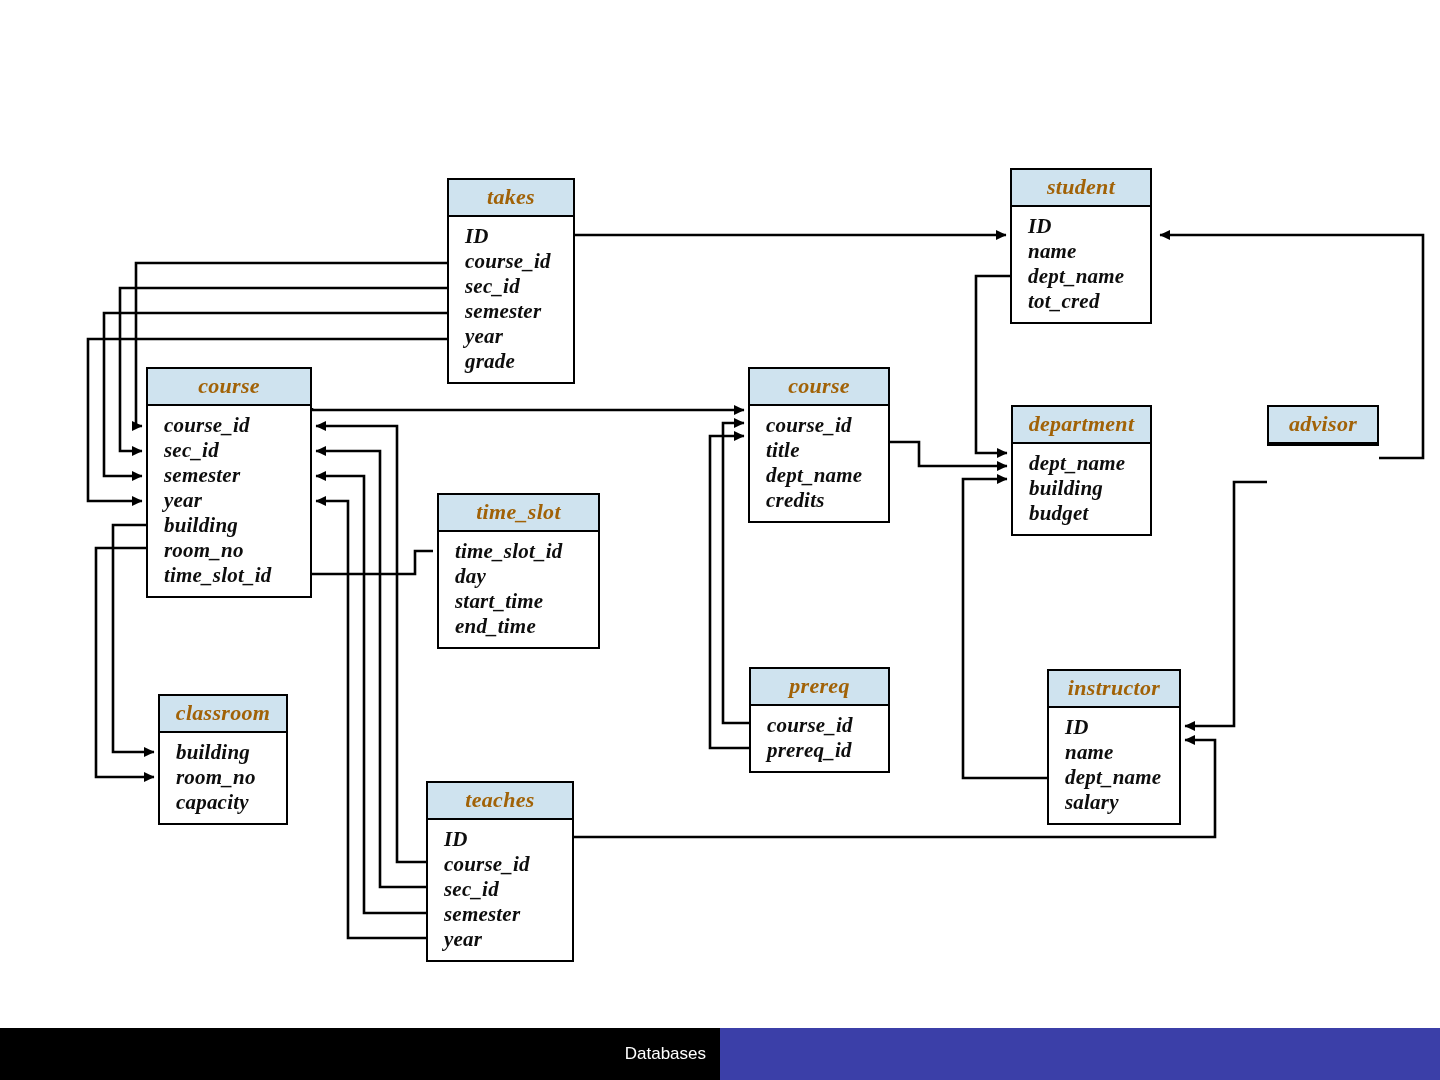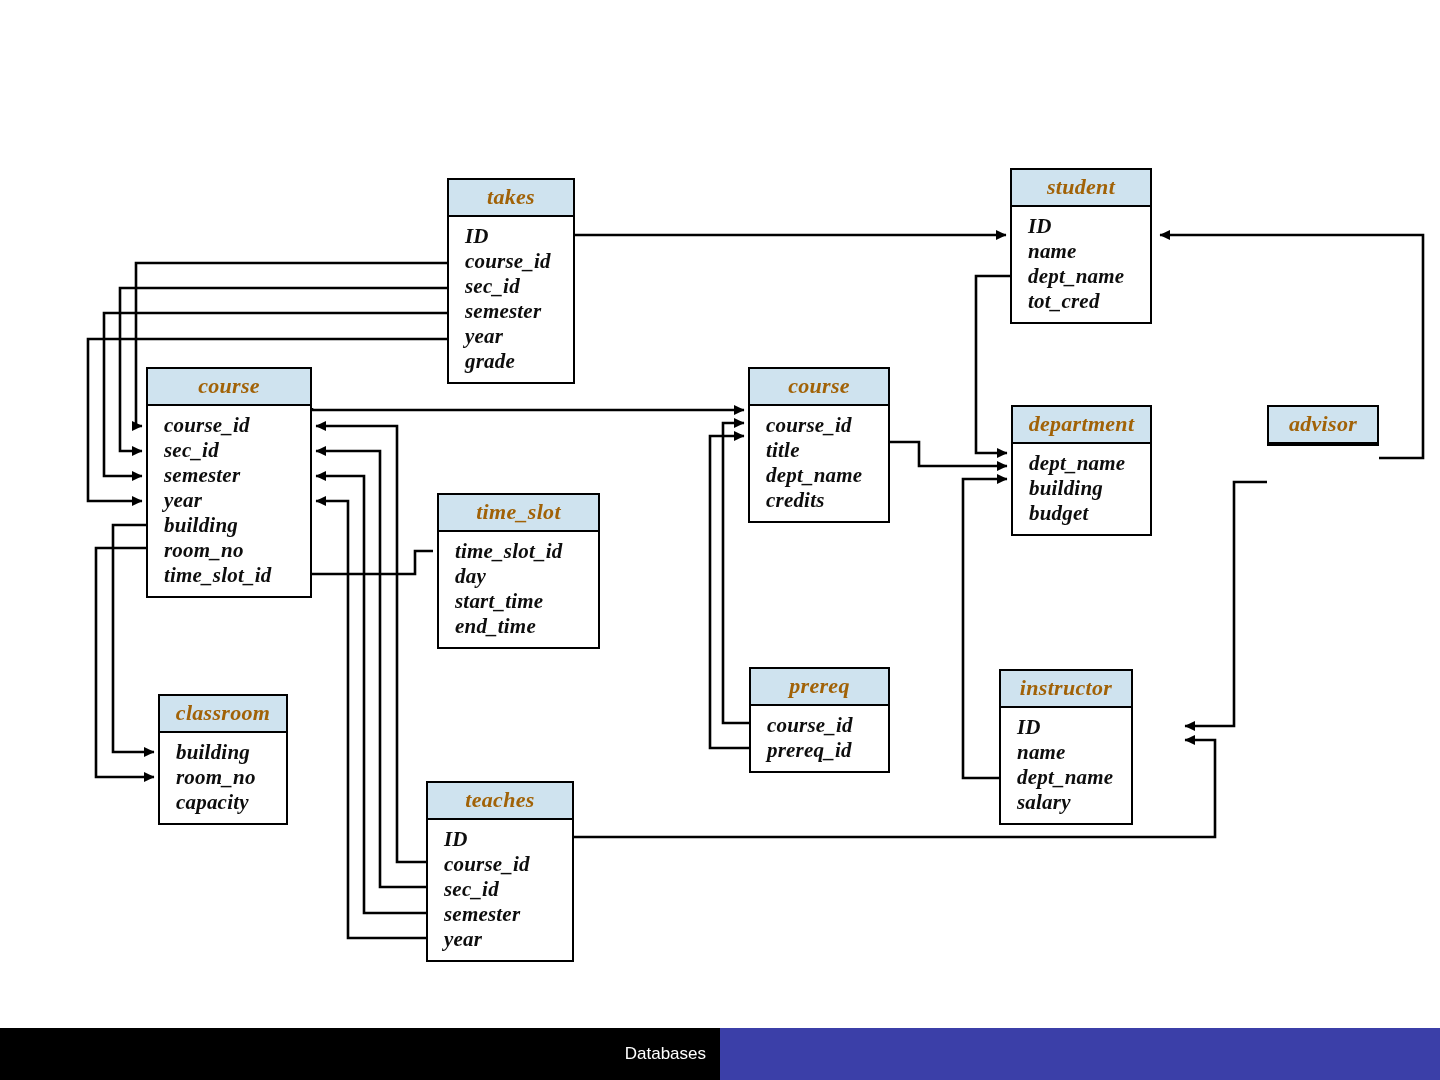--- a/index.html
+++ b/index.html
@@ -199,21 +199,21 @@
             <div class="attr">end_time</div>
           </div>
         </div>
         <div class="entity" style="left: 749px; top: 549px; width: 141px;">
           <div class="ehead">prereq</div>
           <div class="ebody">
             <div class="attr pk">course_id</div>
             <div class="attr pk">prereq_id</div>
           </div>
         </div>
-        <div class="entity" style="left: 999px; top: 551px; width: 134px;">
+        <div class="entity" style="left: 1047px; top: 551px; width: 134px;">
           <div class="ehead">instructor</div>
           <div class="ebody">
             <div class="attr pk">ID</div>
             <div class="attr">name</div>
             <div class="attr">dept_name</div>
             <div class="attr">salary</div>
           </div>
         </div>
         <div class="entity" style="left: 158px; top: 576px; width: 130px;">
           <div class="ehead">classroom</div>

